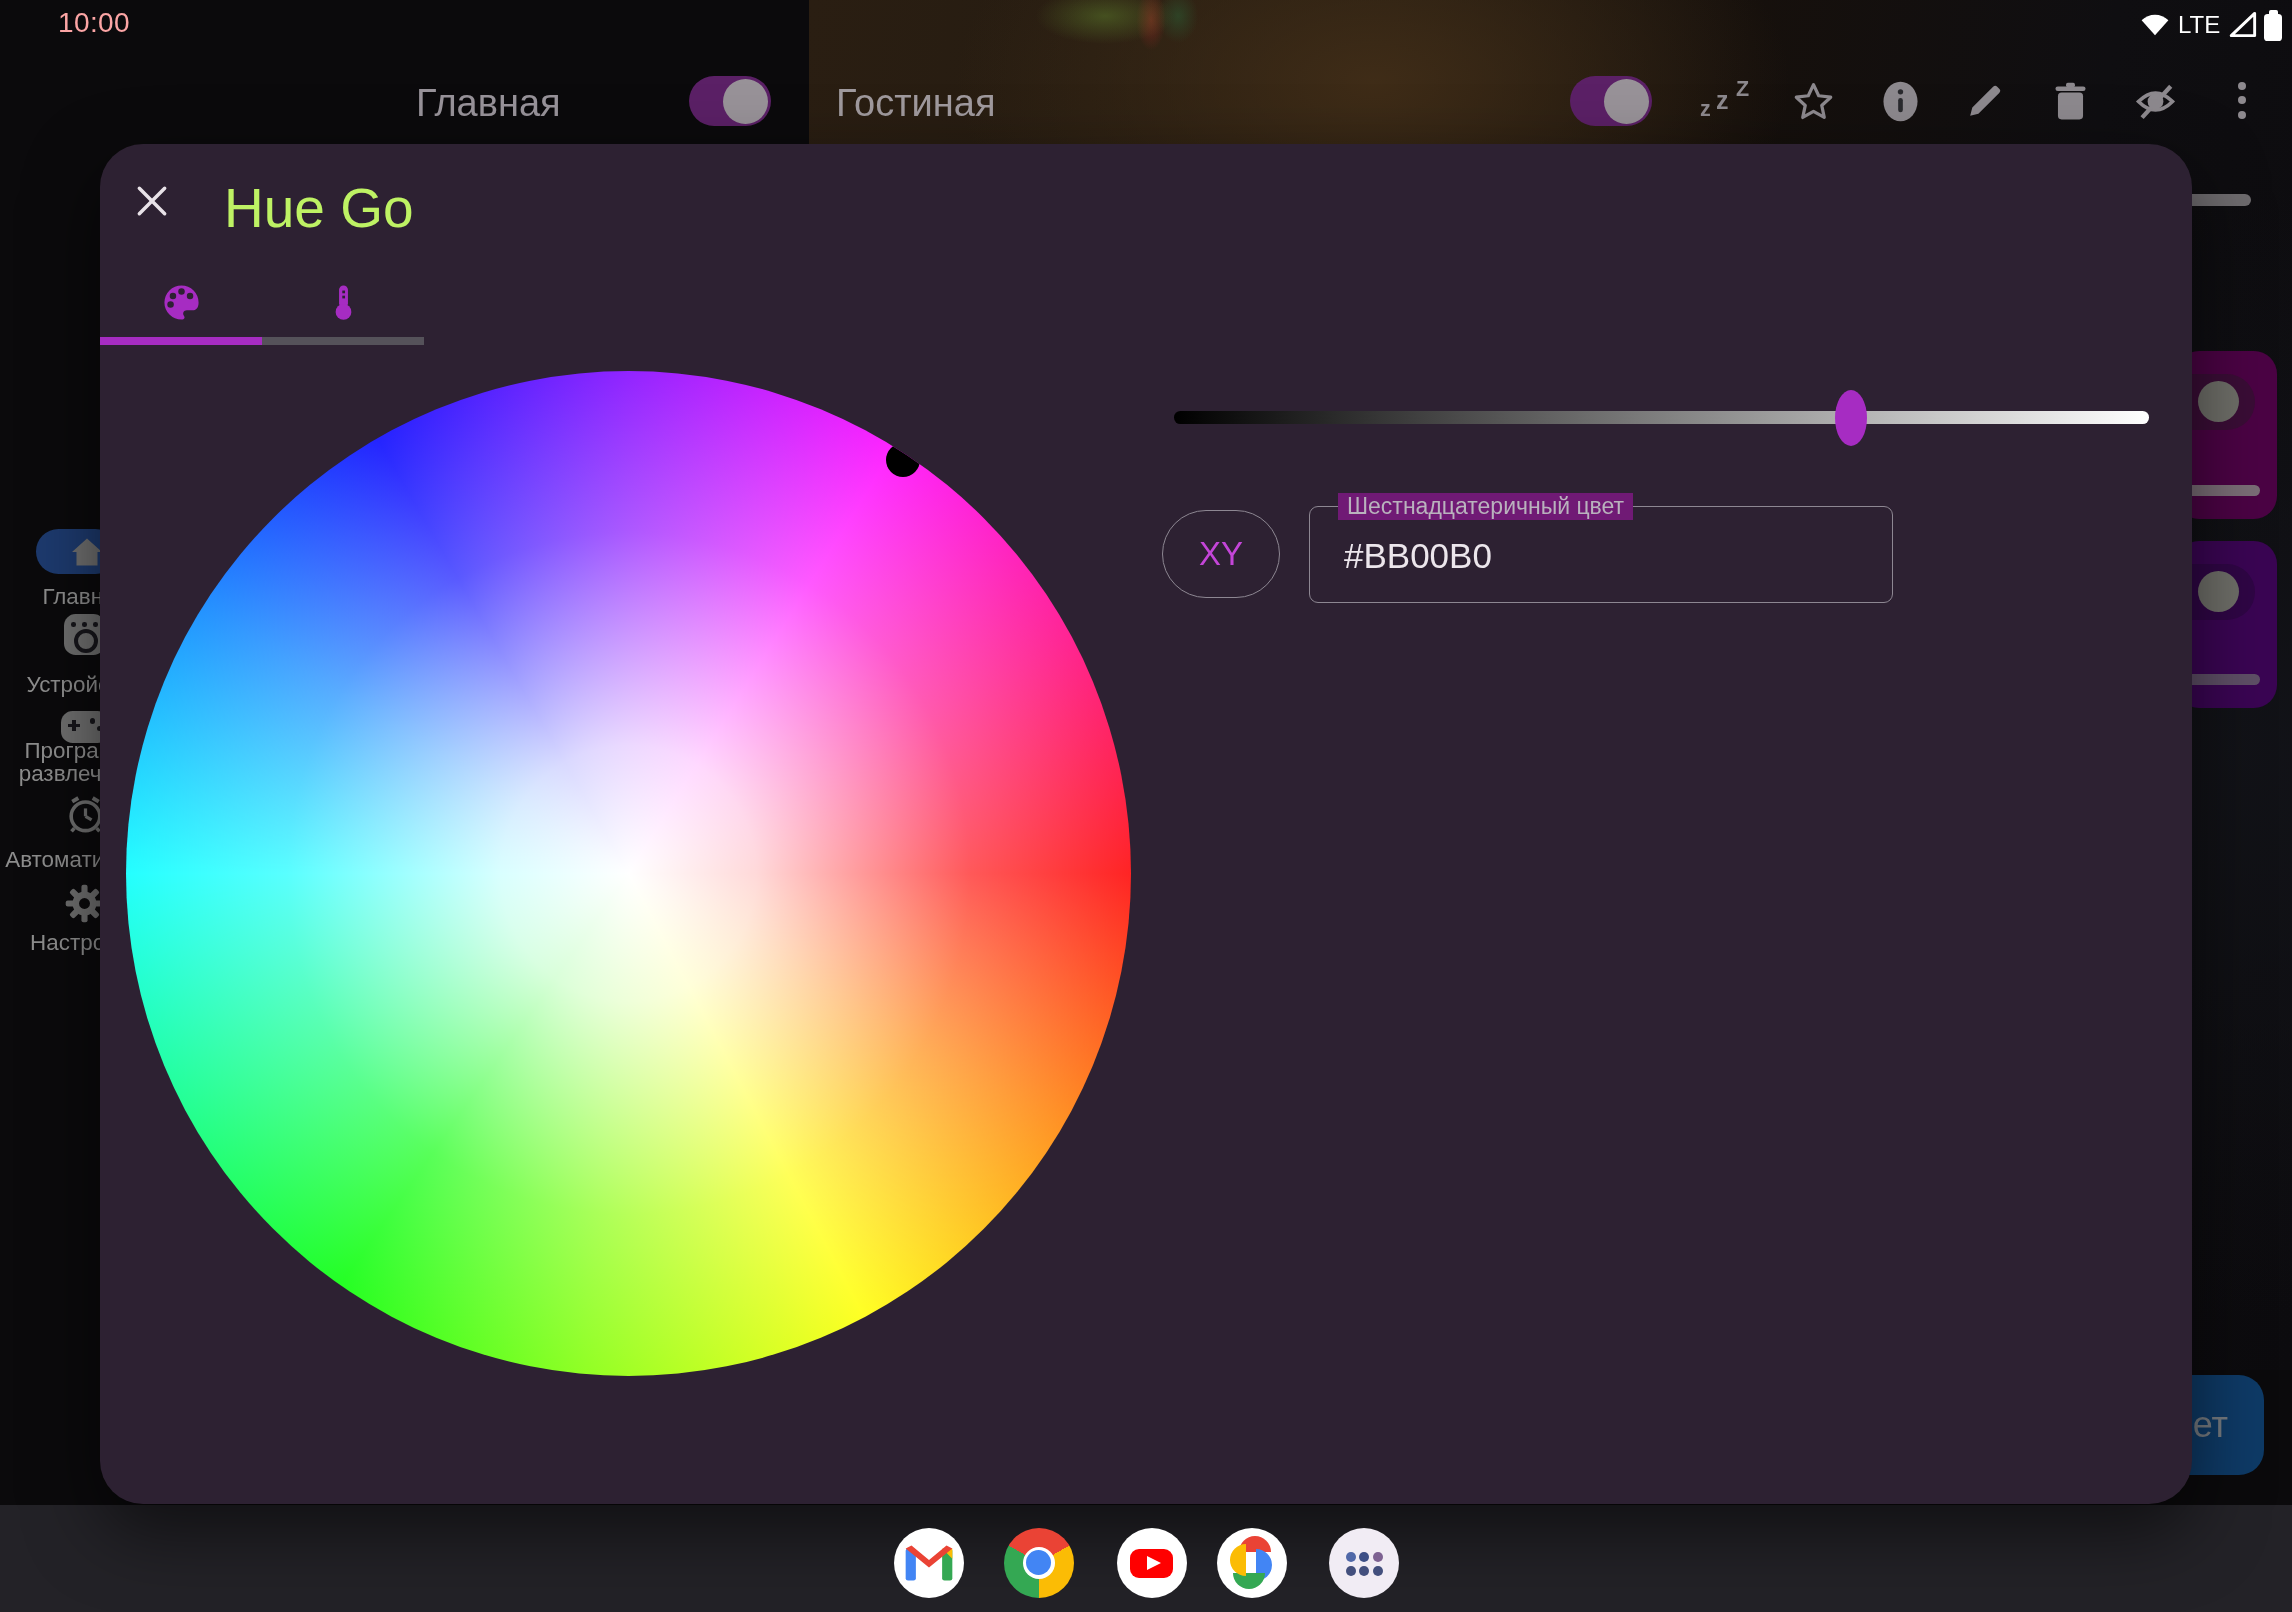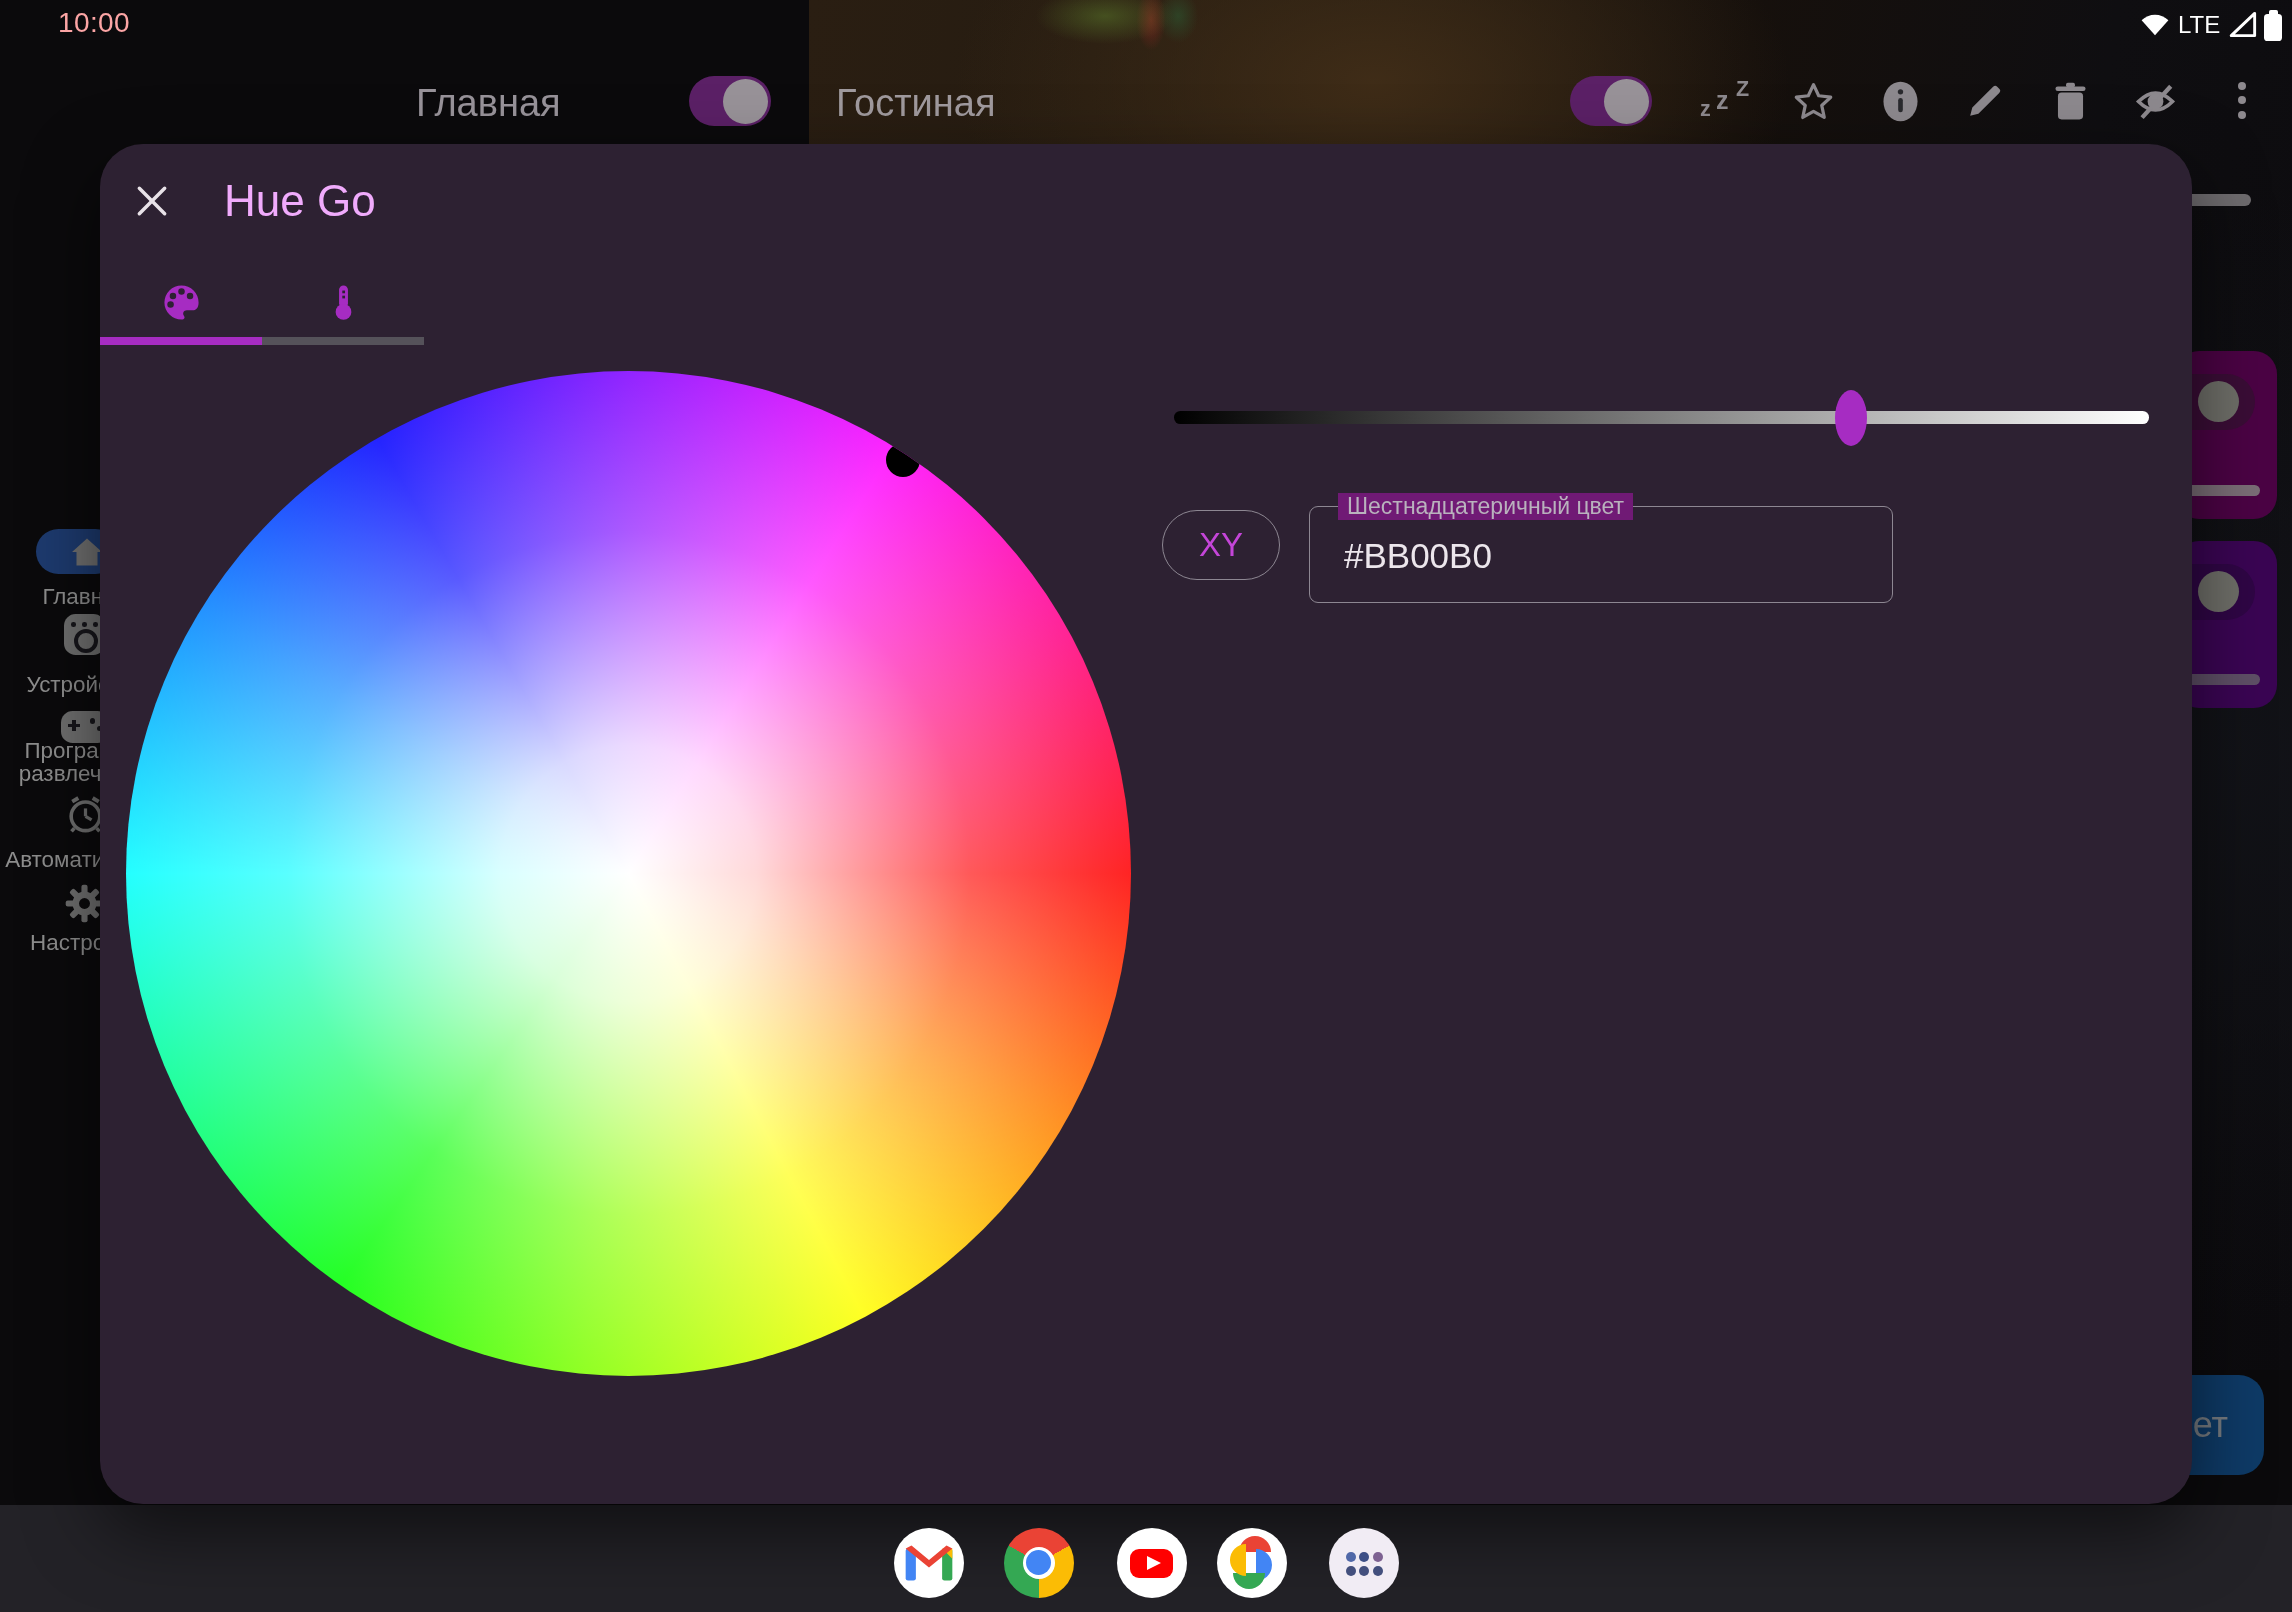--- a/index.html
+++ b/index.html
@@ -47,39 +47,39 @@
 
   
   .rail-label{color:#8d8d8d;font-size:22.4px;white-space:nowrap;transform:translateX(-50%);}
   #rail-pill{left:36px;top:529px;width:82px;height:45px;border-radius:22.4px;background:#1d3a6e;}
   .rail-ic{color:#6f6f6f;}
 
   
   #dialog{left:100px;top:144px;width:2092px;height:1360px;border-radius:43px;background:#2d2132;
           box-shadow:0 27px 72px rgba(0,0,0,.55);}
   #dlg-close{left:133px;top:182px;width:38px;height:38px;}
-  #dlg-title{left:224px;top:176px;font-size:44px;color:#f0abfc;}
+  #dlg-title{left:224px;top:176px;font-size:55px;color:#bef264;}
   .tab{top:267px;width:162px;height:70px;display:flex;align-items:center;justify-content:center;}
   #tab-color{left:100px;} #tab-temp{left:262px;}
   #underline-active{left:100px;top:337px;width:162px;height:8px;background:#a62cc2;}
   #underline-rest{left:262px;top:337px;width:162px;height:8px;background:#55525a;}
 
   #wheel{left:126px;top:371px;width:1005px;height:1005px;border-radius:50%;overflow:hidden;
     background:
       radial-gradient(circle at 50% 50%, #ffffff 0%, rgba(255,255,255,.85) 18%, rgba(255,255,255,.35) 48%, rgba(255,255,255,0) 86%),
       conic-gradient(from 90deg, #f00 0deg,#ff8000 30deg,#ffff00 62deg,#7fff00 95deg,#00ff00 125deg,
                      #00ff80 152deg,#00ffff 180deg,#0080ff 212deg,#0000ff 240deg,#8000ff 270deg,
                      #ff00ff 302deg,#ff0080 332deg,#f00 360deg);}
   #wheel-dot{position:absolute;width:34px;height:34px;border-radius:50%;background:#000;}
 
   #slider-track{left:1174px;top:411px;width:975px;height:12.5px;border-radius:6.3px;
     background:linear-gradient(90deg,#000 0%,#fff 100%);}
   #slider-thumb{position:absolute;top:-21.5px;width:32px;height:56px;border-radius:50%;background:#a62cc2;}
 
-  #xy-btn{left:1162px;top:510px;width:118px;height:70px;border-radius:44px;border:1.8px solid #8d8792;
+  #xy-btn{left:1162px;top:510px;width:118px;height:88px;border-radius:44px;border:1.8px solid #8d8792;
      box-sizing:border-box;display:flex;align-items:center;justify-content:center;
      color:#c445d8;font-size:33px;background:transparent;}
   #hex-field{left:1309px;top:506px;width:584px;height:97px;border:1.8px solid #8d8792;border-radius:9px;box-sizing:border-box;}
   #hex-label{left:1338px;top:493px;background:#701a75;padding:0 9px;font-size:23px;color:#b9b2bd;}
   #hex-input{position:absolute;left:32px;top:0;width:430px;height:100%;background:transparent;border:none;outline:none;
      color:#ece6ec;font-size:35px;font-family:"Liberation Sans","DejaVu Sans",sans-serif;}
 
   
   .dock-ic{top:1528px;width:70px;height:70px;border-radius:50%;background:#fff;overflow:hidden;}
   .lobe{position:absolute;}

